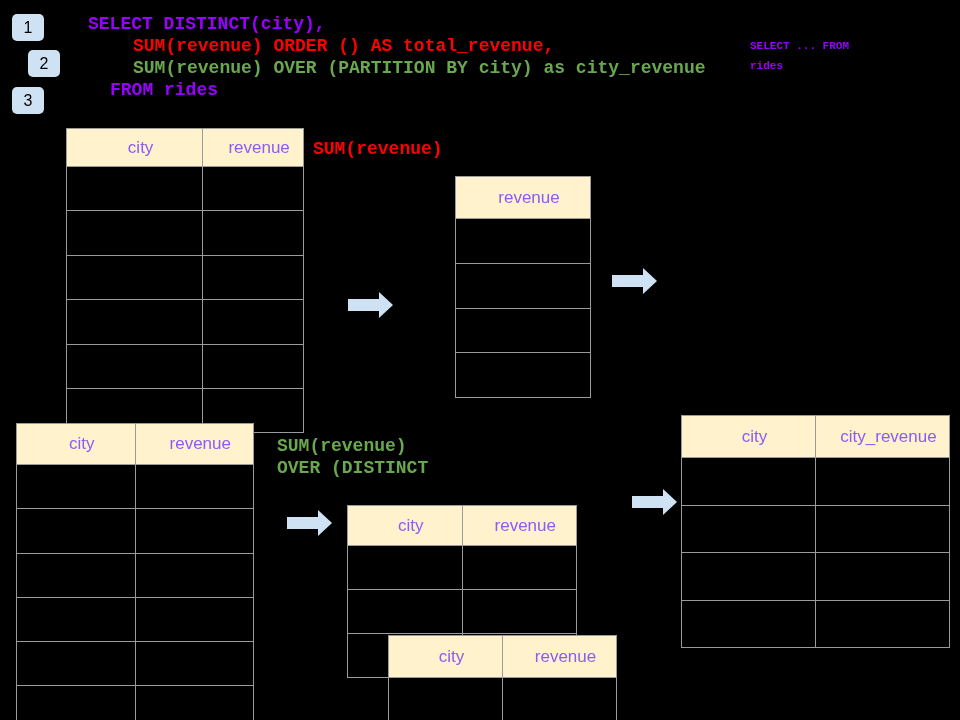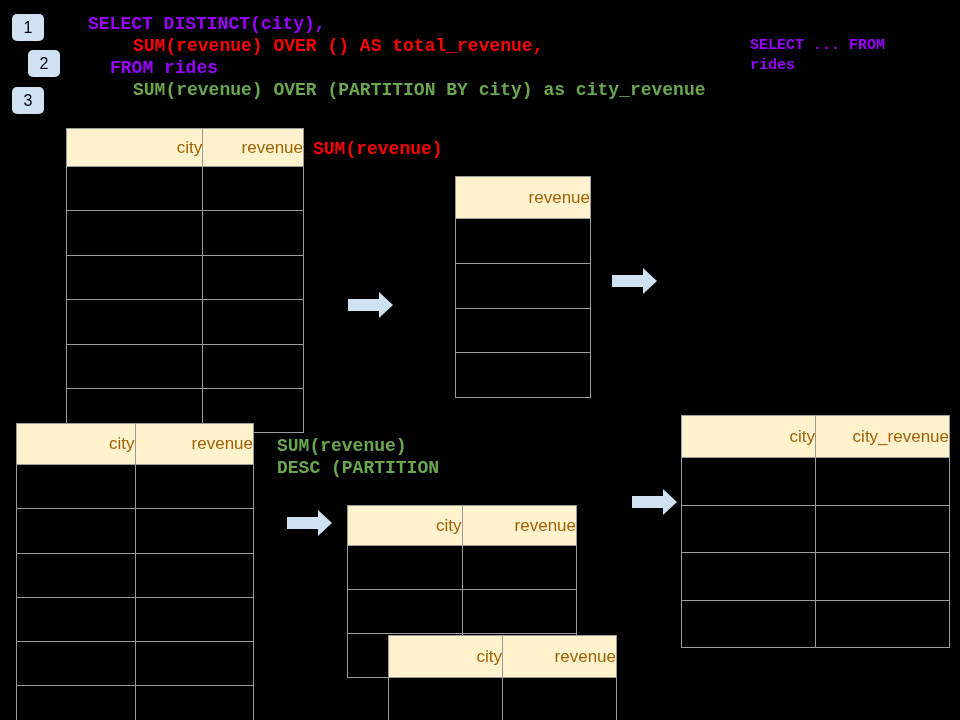--- a/index.html
+++ b/index.html
@@ -28,32 +28,32 @@
     font-family: "Liberation Mono", "DejaVu Sans Mono", monospace;
     font-weight: bold; font-size: 18px; line-height: 22px; text-decoration: underline;
   }
   .code-line { white-space: pre; }
   .c-purple { color: var(--sql-purple, #9900ff); }
   .c-red    { color: var(--sql-red, #ff0000); }
   .c-green  { color: var(--sql-green, #6aa84f); }
   .ind-4 { padding-left: 45px; }
   .ind-2 { padding-left: 22px; }
   #code-main  { left: 88px;  top: 13px; }
-  #code-side  { left: 750px; top: 36px; font-size: 15px; line-height: 20px; }
+  #code-side  { left: 750px; top: 36px; font-size: 11px; line-height: 20px; }
   #label-total     { left: 313px; top: 138px; }
   #label-partition { left: 277px; top: 435px; }
 
   
   .tbl { position: absolute; }
   .tbl table { border-collapse: collapse; table-layout: fixed; width: 100%; }
   .tbl th, .tbl td { border: 1px solid var(--table-border, #9b9b9b); }
   .tbl th {
     background: var(--table-header-bg, #fff2cc);
     font: 17px "Liberation Sans", sans-serif; font-weight: normal;
-    color: #a16207; text-align: right; padding: 0 0 0 12px;
+    color: #8b5cf6; text-align: center; padding: 0 0 0 12px;
     height: var(--hh, 40px);
   }
   .tbl td { height: var(--rh, 41px); }
   #t1 { left: 66px;  top: 128px; width: 238px; --hh: 37px;   --rh: 41.4px; }
   #t1 th:first-child { width: 52%; }
   #t2 { left: 455px; top: 176px; width: 136px; --hh: 41px;   --rh: 41.8px; }
   #t3 { left: 16px;  top: 423px; width: 238px; --hh: 40px;   --rh: 41.3px; }
   #t4 { left: 347px; top: 505px; width: 230px; --hh: 39px;   --rh: 41px; z-index: 1; }
   #t5 { left: 388px; top: 635px; width: 229px; --hh: 41px;   --rh: 41px; z-index: 2; }
   #t6 { left: 681px; top: 415px; width: 269px; --hh: 41px;   --rh: 44.5px; }
@@ -77,37 +77,37 @@
 </style>
 </head>
 <body>
 
 <div class="badge" id="badge1">1</div>
 <div class="badge" id="badge2">2</div>
 <div class="badge" id="badge3">3</div>
 
 <div class="codeblock" id="code-main">
   <div class="code-line c-purple">SELECT DISTINCT(city),</div>
-  <div class="code-line c-red ind-4">SUM(revenue) OVER () AS total_revenue,</div>
+  <div class="code-line c-red ind-4">SUM(revenue) ORDER () AS total_revenue,</div>
+  <div class="code-line c-green ind-4">SUM(revenue) OVER (PARTITION BY city) as city_revenue</div>
   <div class="code-line c-purple ind-2">FROM rides</div>
-  <div class="code-line c-green ind-4">SUM(revenue) OVER (PARTITION BY city) as city_revenue</div>
 </div>
 
 <div class="codeblock" id="code-side">
   <div class="code-line c-purple">SELECT ... FROM</div>
   <div class="code-line c-purple">rides</div>
 </div>
 
 <div class="codeblock" id="label-total">
   <div class="code-line c-red">SUM(revenue)</div>
 </div>
 
 <div class="codeblock" id="label-partition">
   <div class="code-line c-green">SUM(revenue)</div>
-  <div class="code-line c-green">DESC (PARTITION</div>
+  <div class="code-line c-green">OVER (DISTINCT</div>
 </div>
 
 <div class="tbl" id="t1">
     <table>
       <thead>
         <tr>
           <th>city</th>
           <th>revenue</th>
         </tr>
       </thead>

